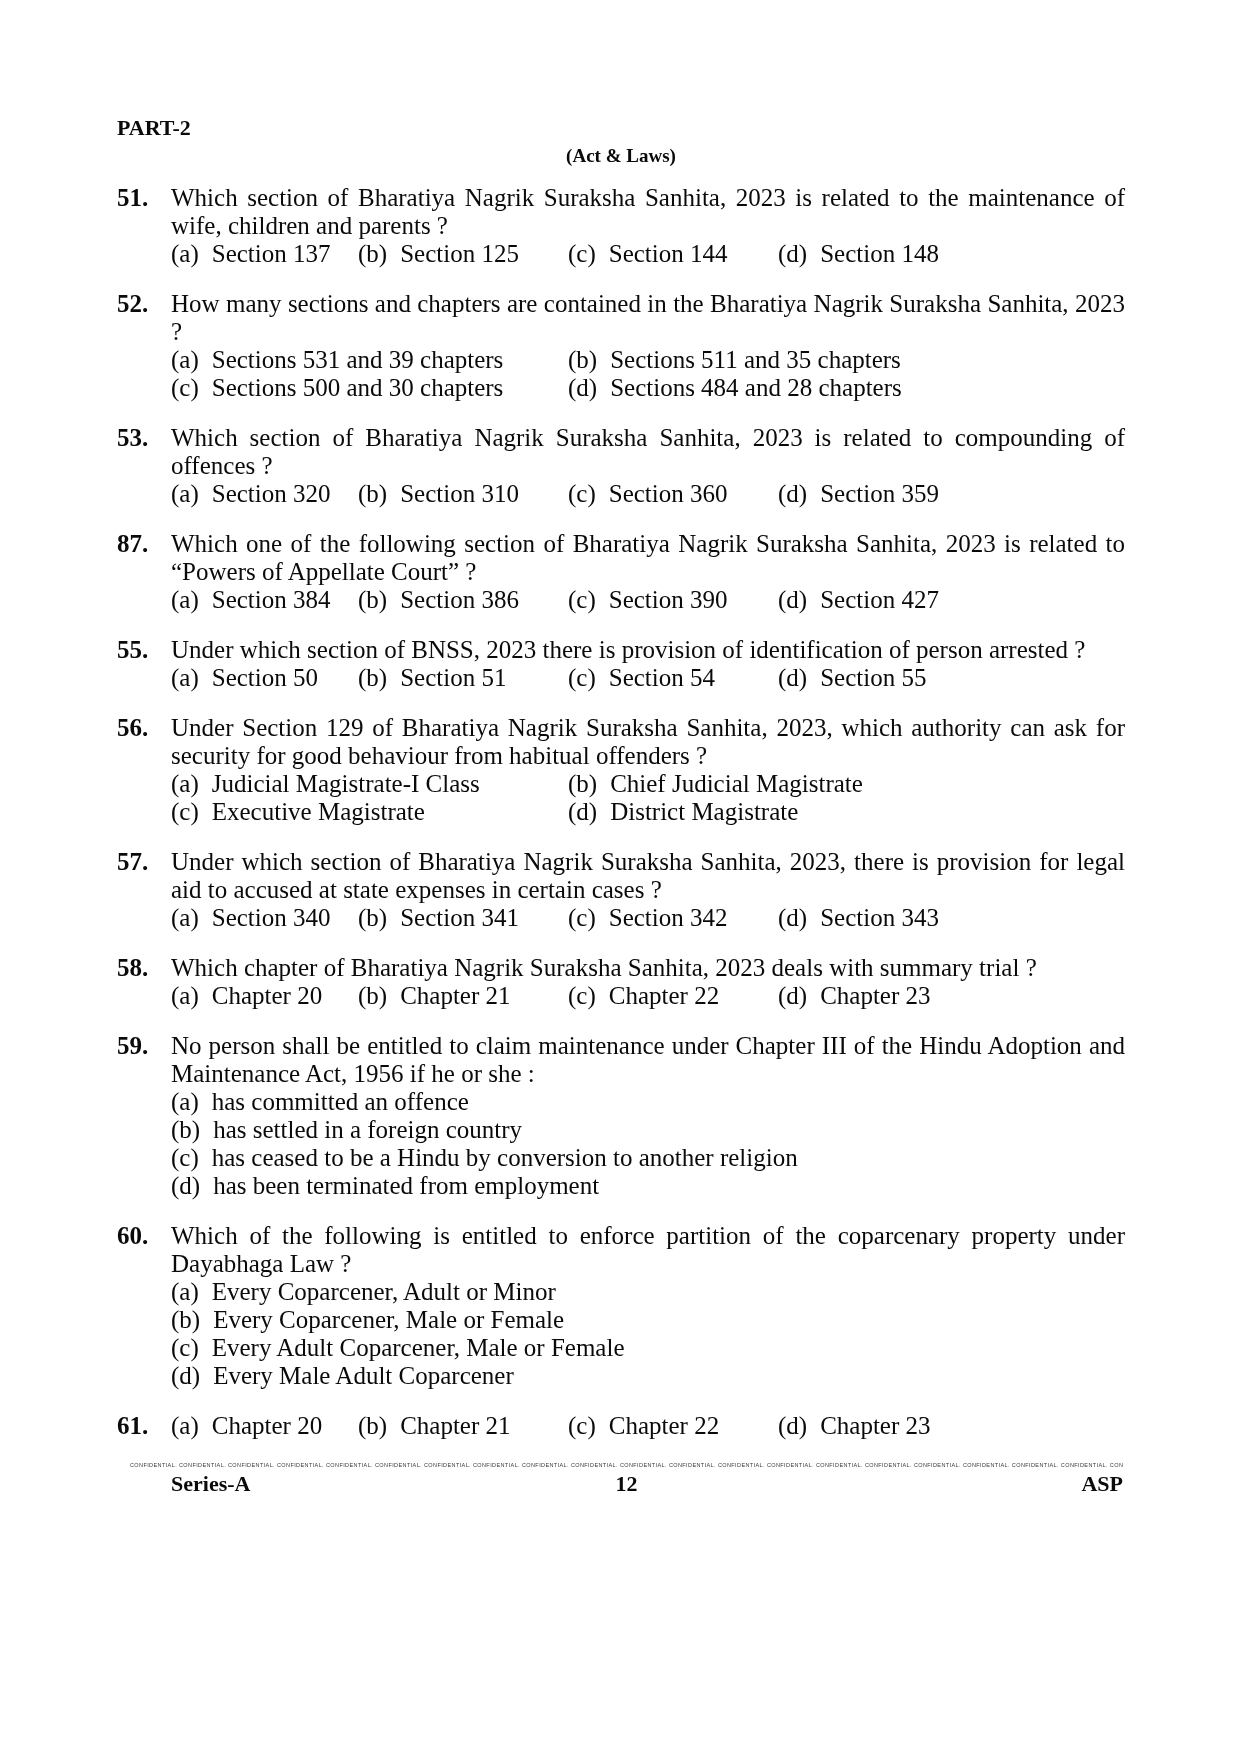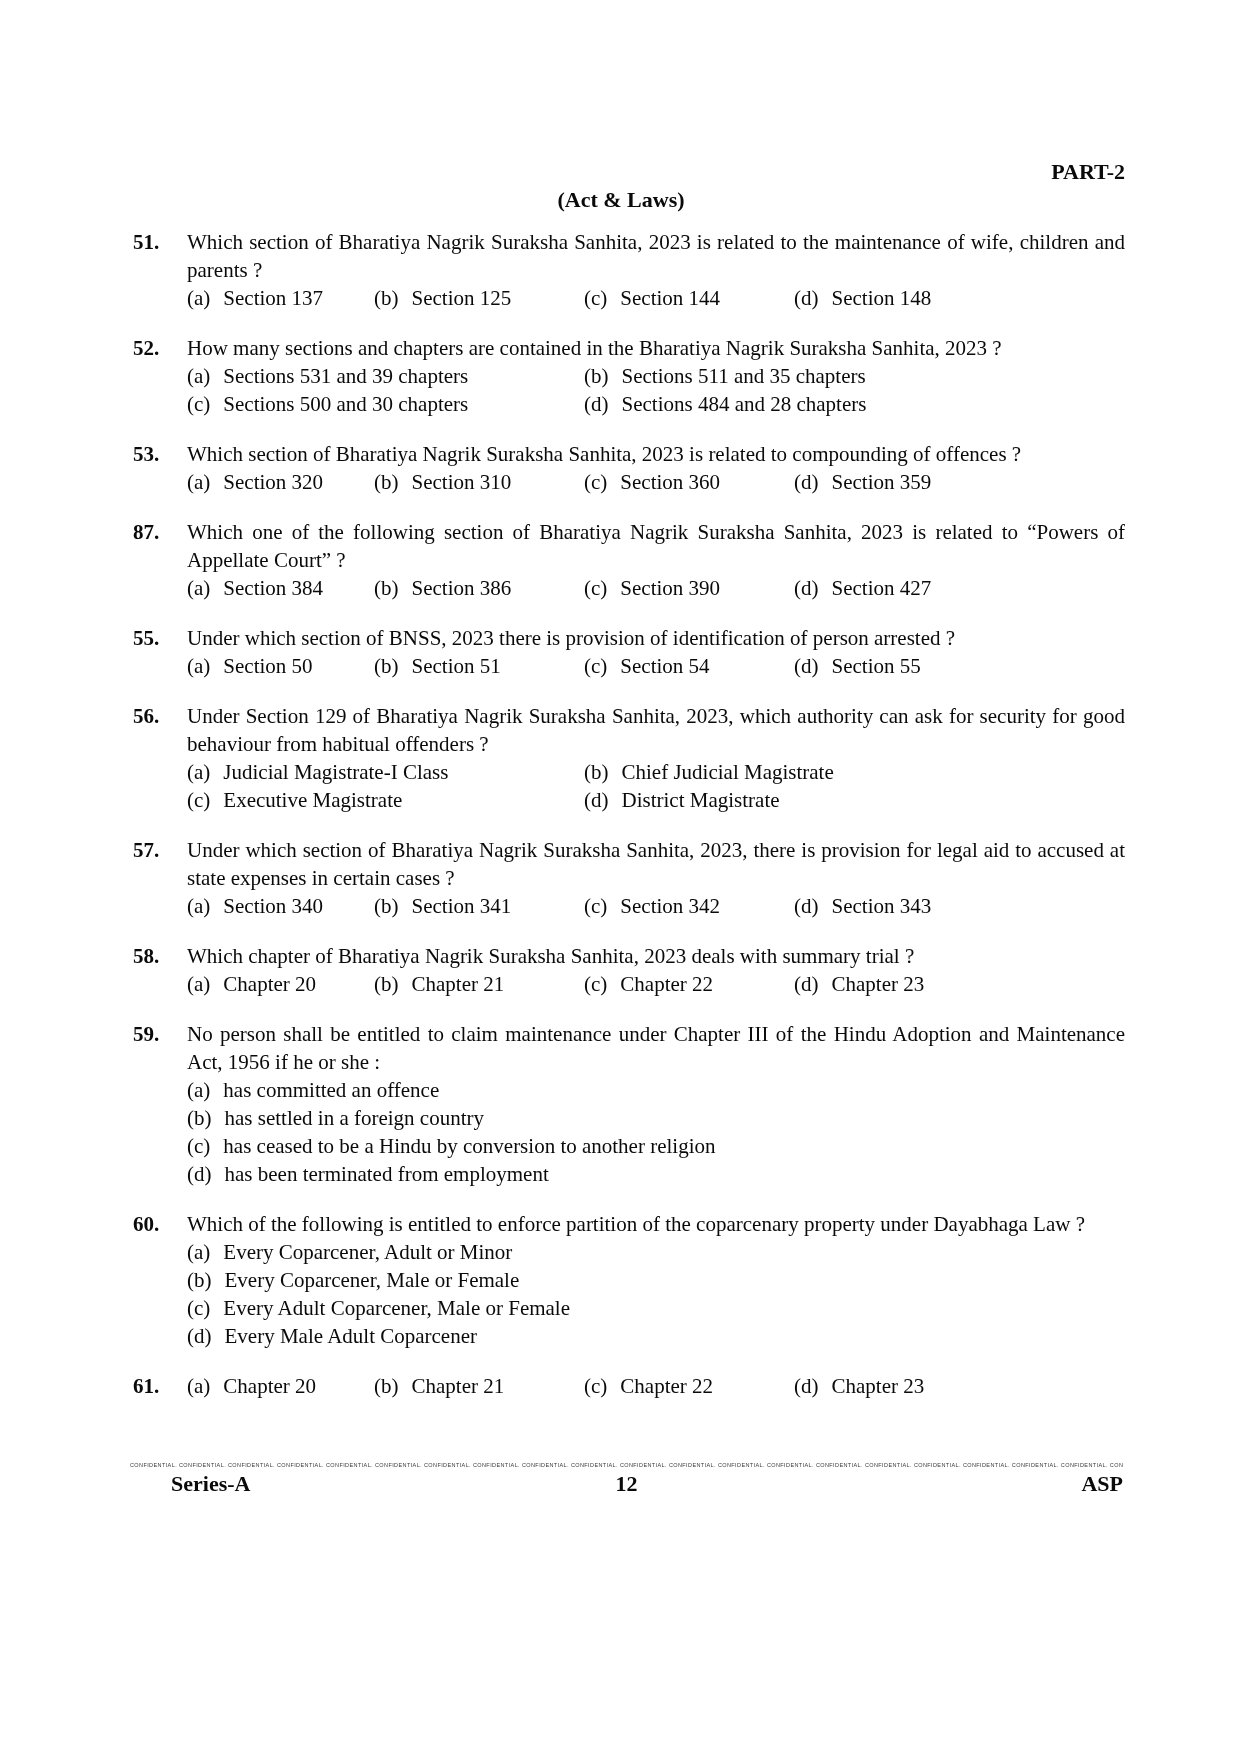--- a/index.html
+++ b/index.html
@@ -6,24 +6,24 @@
   .page {
     position:relative;
     width:1241px; height:1755px;
     margin:0 auto;
     background:#ffffff;
     color:#0a0a0a;
     font-family:"Liberation Serif", serif;
     overflow:hidden;
   }
   .content { padding:114px 116px 0 117px; }
-  .heading   { text-align:right; font-weight:bold; font-size:22px; line-height:28px;margin-top:44px; }
-  .subheading{ text-align:center; font-weight:bold; font-size:22px; line-height:28px; margin-bottom:14px; }
-
-  .question { display:flex; margin-bottom:22px; font-size:21px; line-height:28px;margin-left:16px; }
+  .heading   { text-align:left; font-weight:bold; font-size:22px; line-height:28px; }
+  .subheading{ text-align:center; font-weight:bold; font-size:19px; line-height:28px; margin-bottom:14px; }
+
+  .question { display:flex; margin-bottom:22px; font-size:25px; line-height:28px; }
   .qnum  { flex:none; width:54px; font-weight:bold; }
   .qbody { flex:1; min-width:0; }
   .qtext { text-align:justify; }
 
   .opt    { display:inline-flex; gap:13px; }
   .olabel { flex:none; }
 
   .opts.row4 { display:flex; }
   .opts.row4 .opt { flex:none; }
   .opts.row4 .opt:nth-child(1){ width:187px; }

